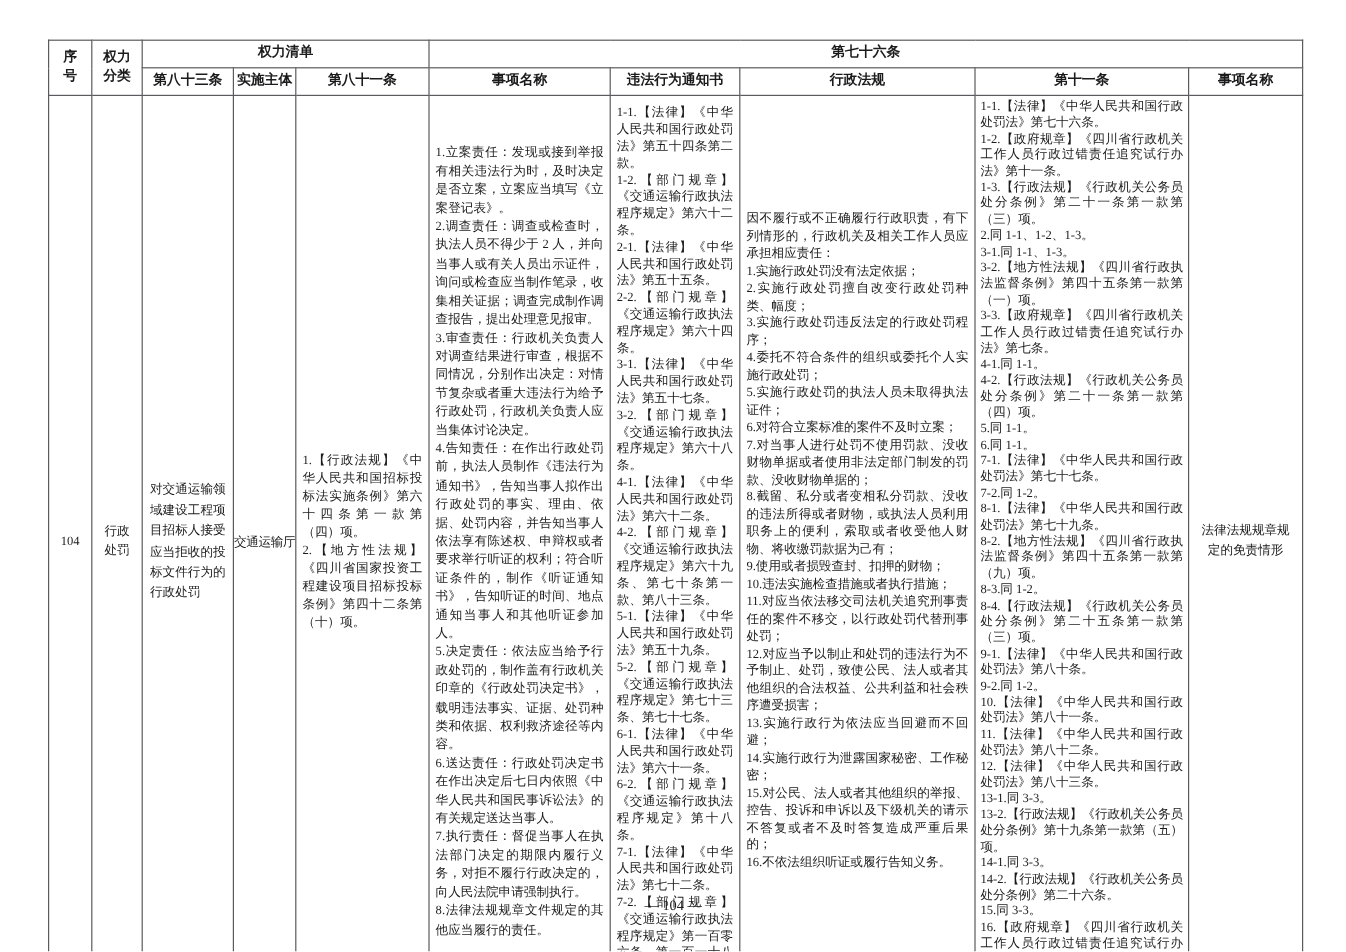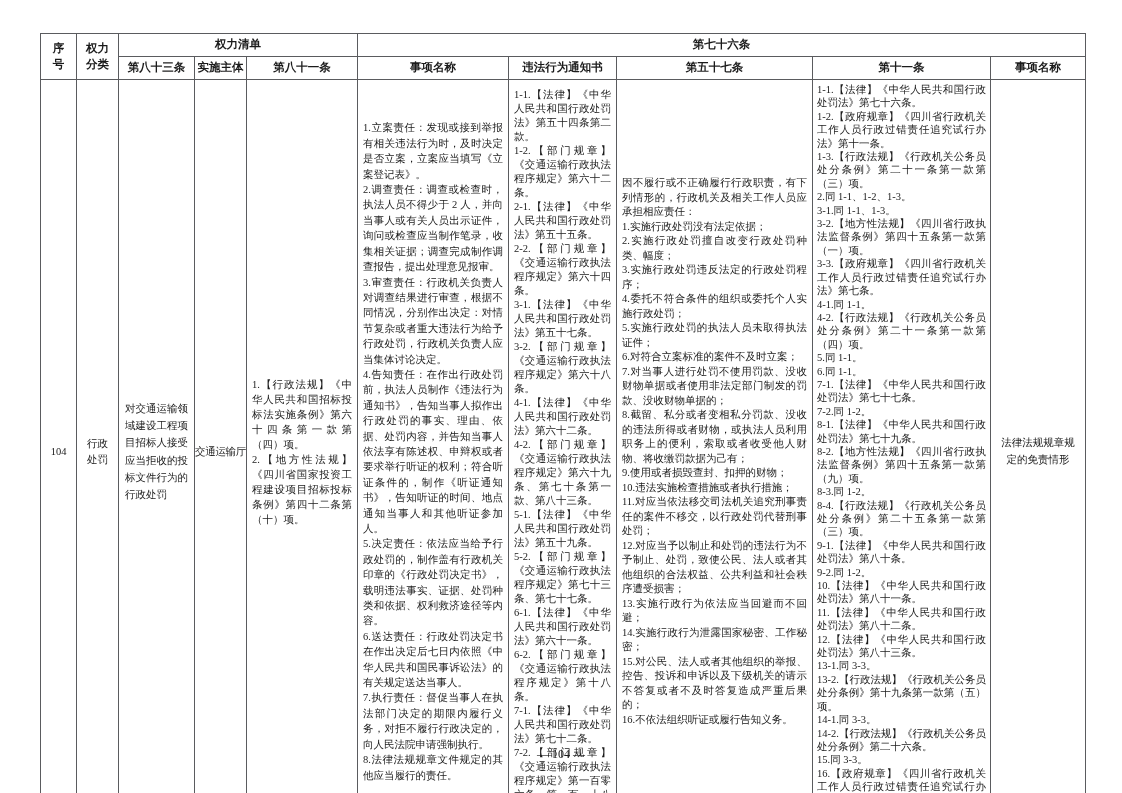--- a/index.html
+++ b/index.html
@@ -54,21 +54,21 @@
 分类</th>
       <th colspan="3">权力清单</th>
       <th colspan="5">第七十六条</th>
     </tr>
     <tr class="hdr-row2">
       <th>第八十三条</th>
       <th>实施主体</th>
       <th>第八十一条</th>
       <th>事项名称</th>
       <th>违法行为通知书</th>
-      <th>第五十七条</th>
+      <th>行政法规</th>
       <th>第十一条</th>
       <th>事项名称</th>
     </tr>
 
     <tr class="body-row">
       <td class="center cell-seq">104</td>
       <td class="center pre cell-category">行政
 处罚</td>
       <td class="just pre cell-item-name">对交通运输领域建设工程项目招标人接受应当拒收的投标文件行为的行政处罚</td>
       <td class="center cell-implementer">交通运输厅</td>

